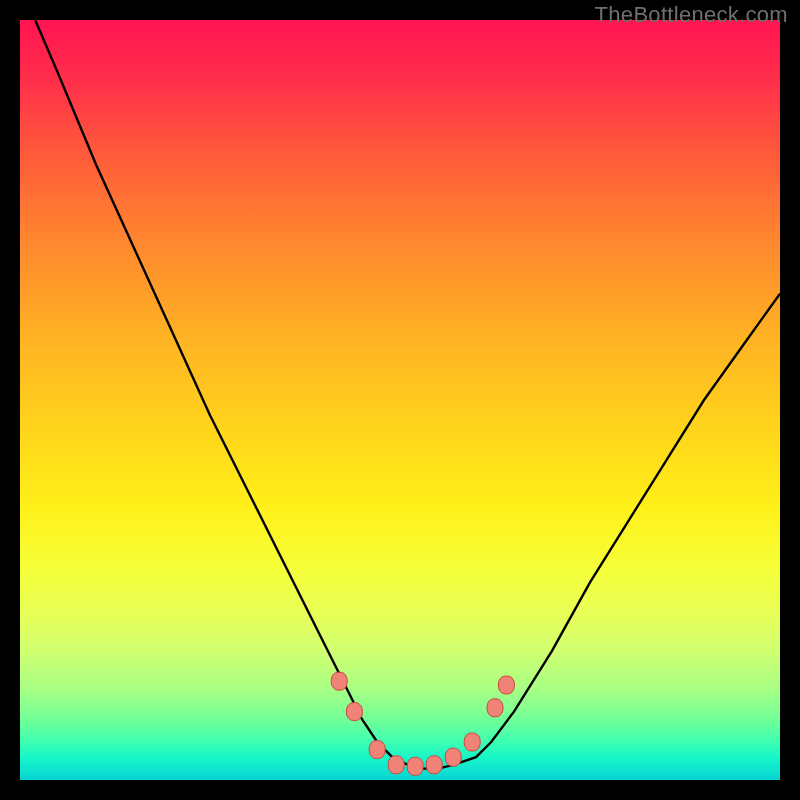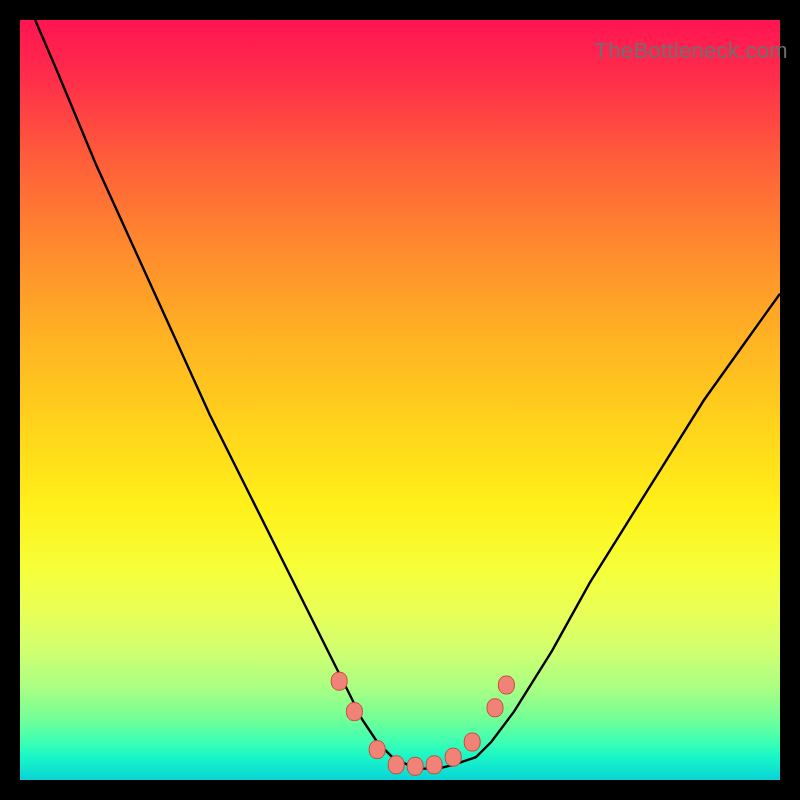--- a/index.html
+++ b/index.html
@@ -55,21 +55,20 @@
     pointer-events: none;
   }
   .watermark {
     position: absolute;
     top: 2px;
     right: 12px;
     color: #6f6f6f;
     font-size: 22px;
     text-align: right;
     letter-spacing: 0.3px;
-    margin-top: 36px;
   }
 </style>
 </head>
 <body>
 
 <div class="frame">
 
   <div class="plot"></div>
 
   <svg class="svglayer" viewBox="0 0 760 760" preserveAspectRatio="none">

